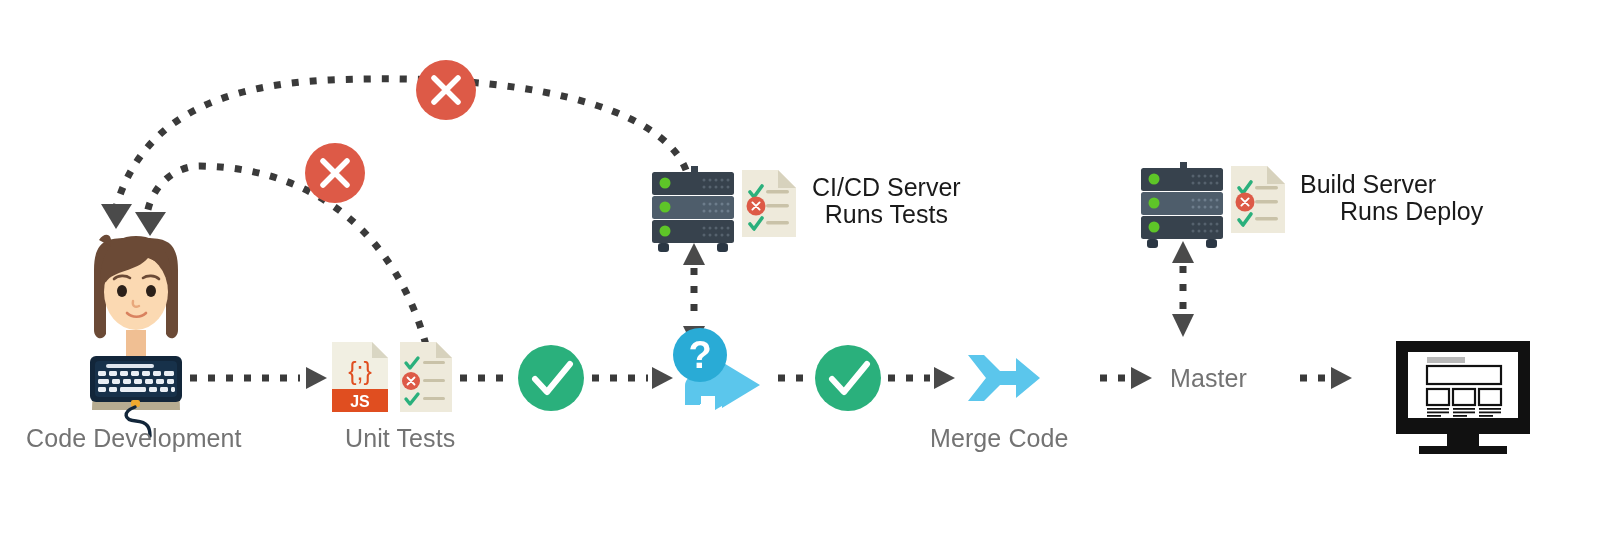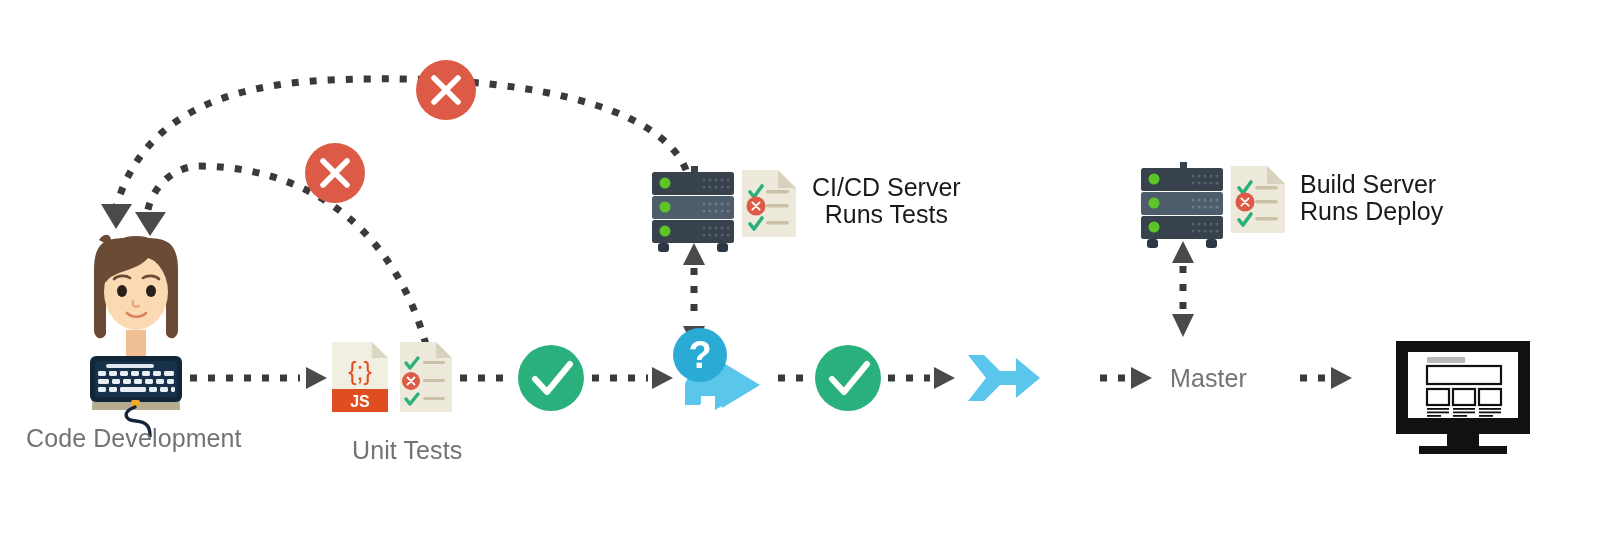--- a/index.html
+++ b/index.html
@@ -341,25 +341,26 @@
         <rect x="1479" y="411.5" width="22" height="1.8"></rect>
       <rect x="1479" y="415" width="14" height="1.8"></rect>
     </g>
     <rect x="1447" y="434" width="32" height="12" fill="#111111"></rect>
     <rect x="1419" y="446" width="88" height="8" fill="#111111"></rect>
   </g>
 </svg>
 
 <div class="node-layer">
   <div class="stage-label" style="left:26px;top:424px;">Code Development</div>
-  <div class="stage-label" style="left:345px;top:436px;margin-left:7px;">Unit Tests</div>
+  <div class="stage-label" style="left:345px;top:424px;">Unit Tests</div>
+  <div class="stage-label" style="left:930px;top:424px;">Merge Code</div>
   <div class="stage-label" style="left:1170px;top:364px;">Master</div>
 
   <div class="server-caption" style="left:812px;top:174px;">
     <span class="caption-line">CI/CD Server</span>
     <span class="caption-line" style="display:block;text-align:center;">Runs Tests</span>
   </div>
 
   <div class="server-caption" style="left:1300px;top:171px;">
     <span class="caption-line">Build Server</span>
-    <span class="caption-line" style="display:block;text-align:center;">Runs Deploy</span>
+    <span class="caption-line" style="display:block;text-align:center;margin-left:40px;">Runs Deploy</span>
   </div>
 </div>
 
 </body></html>

